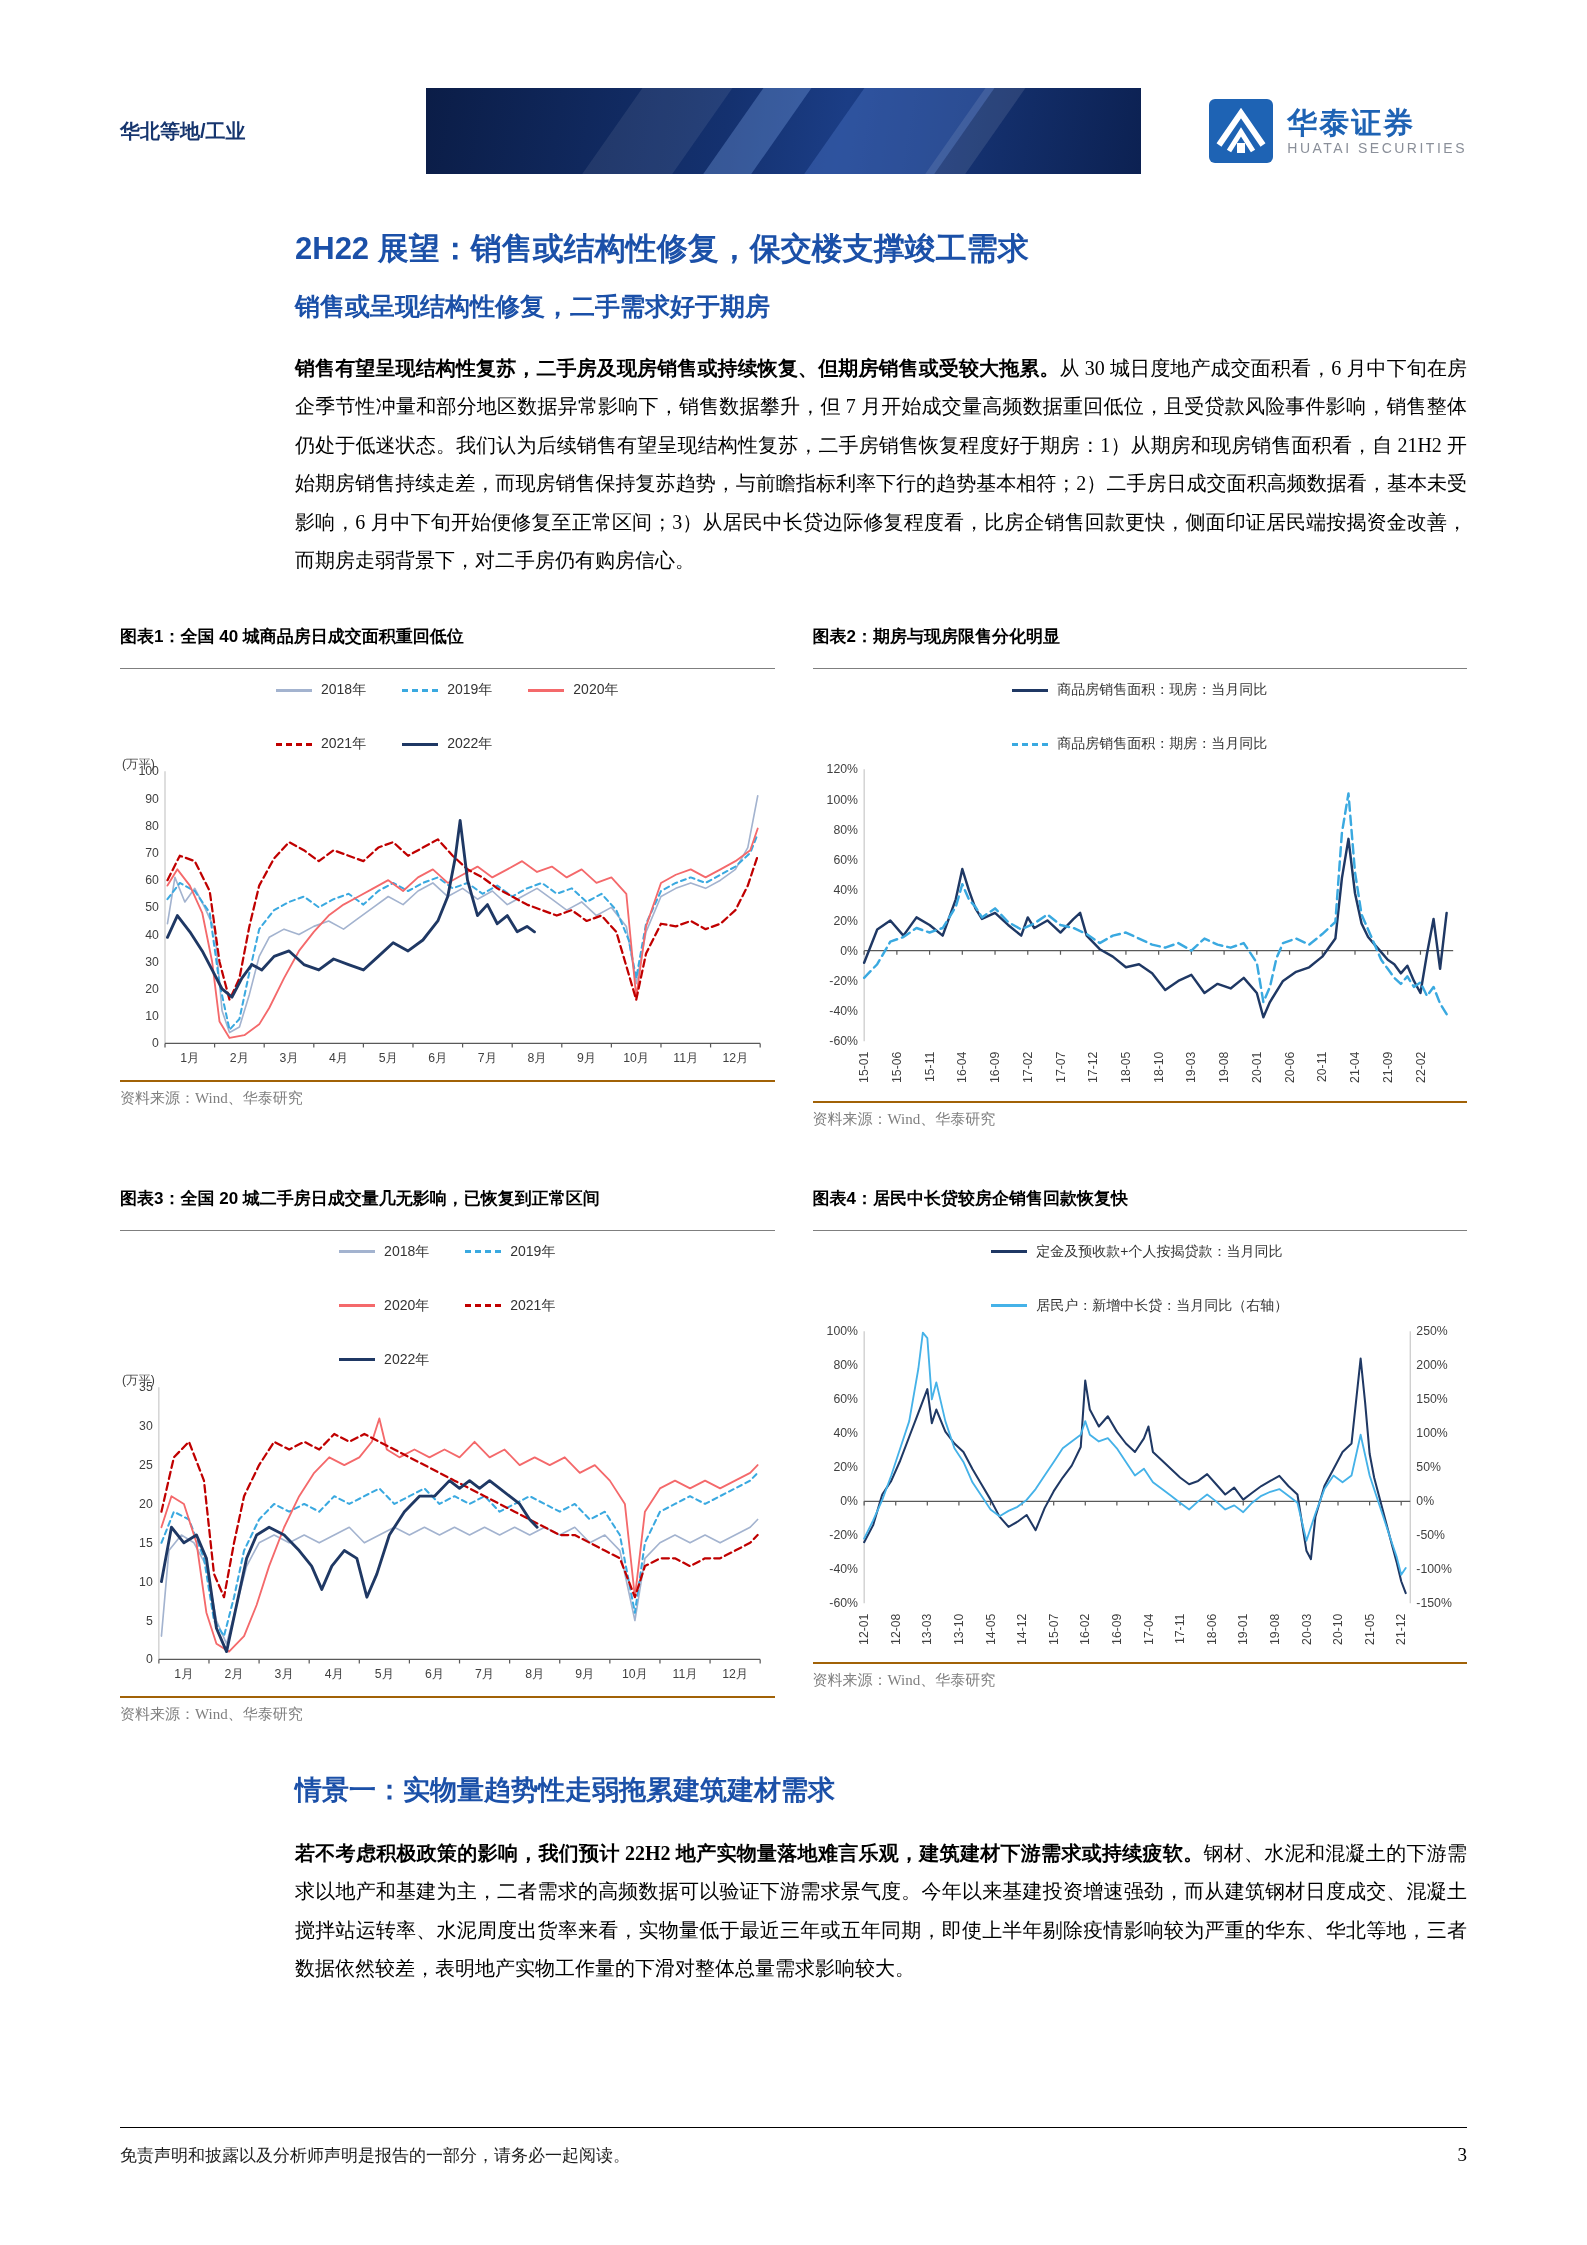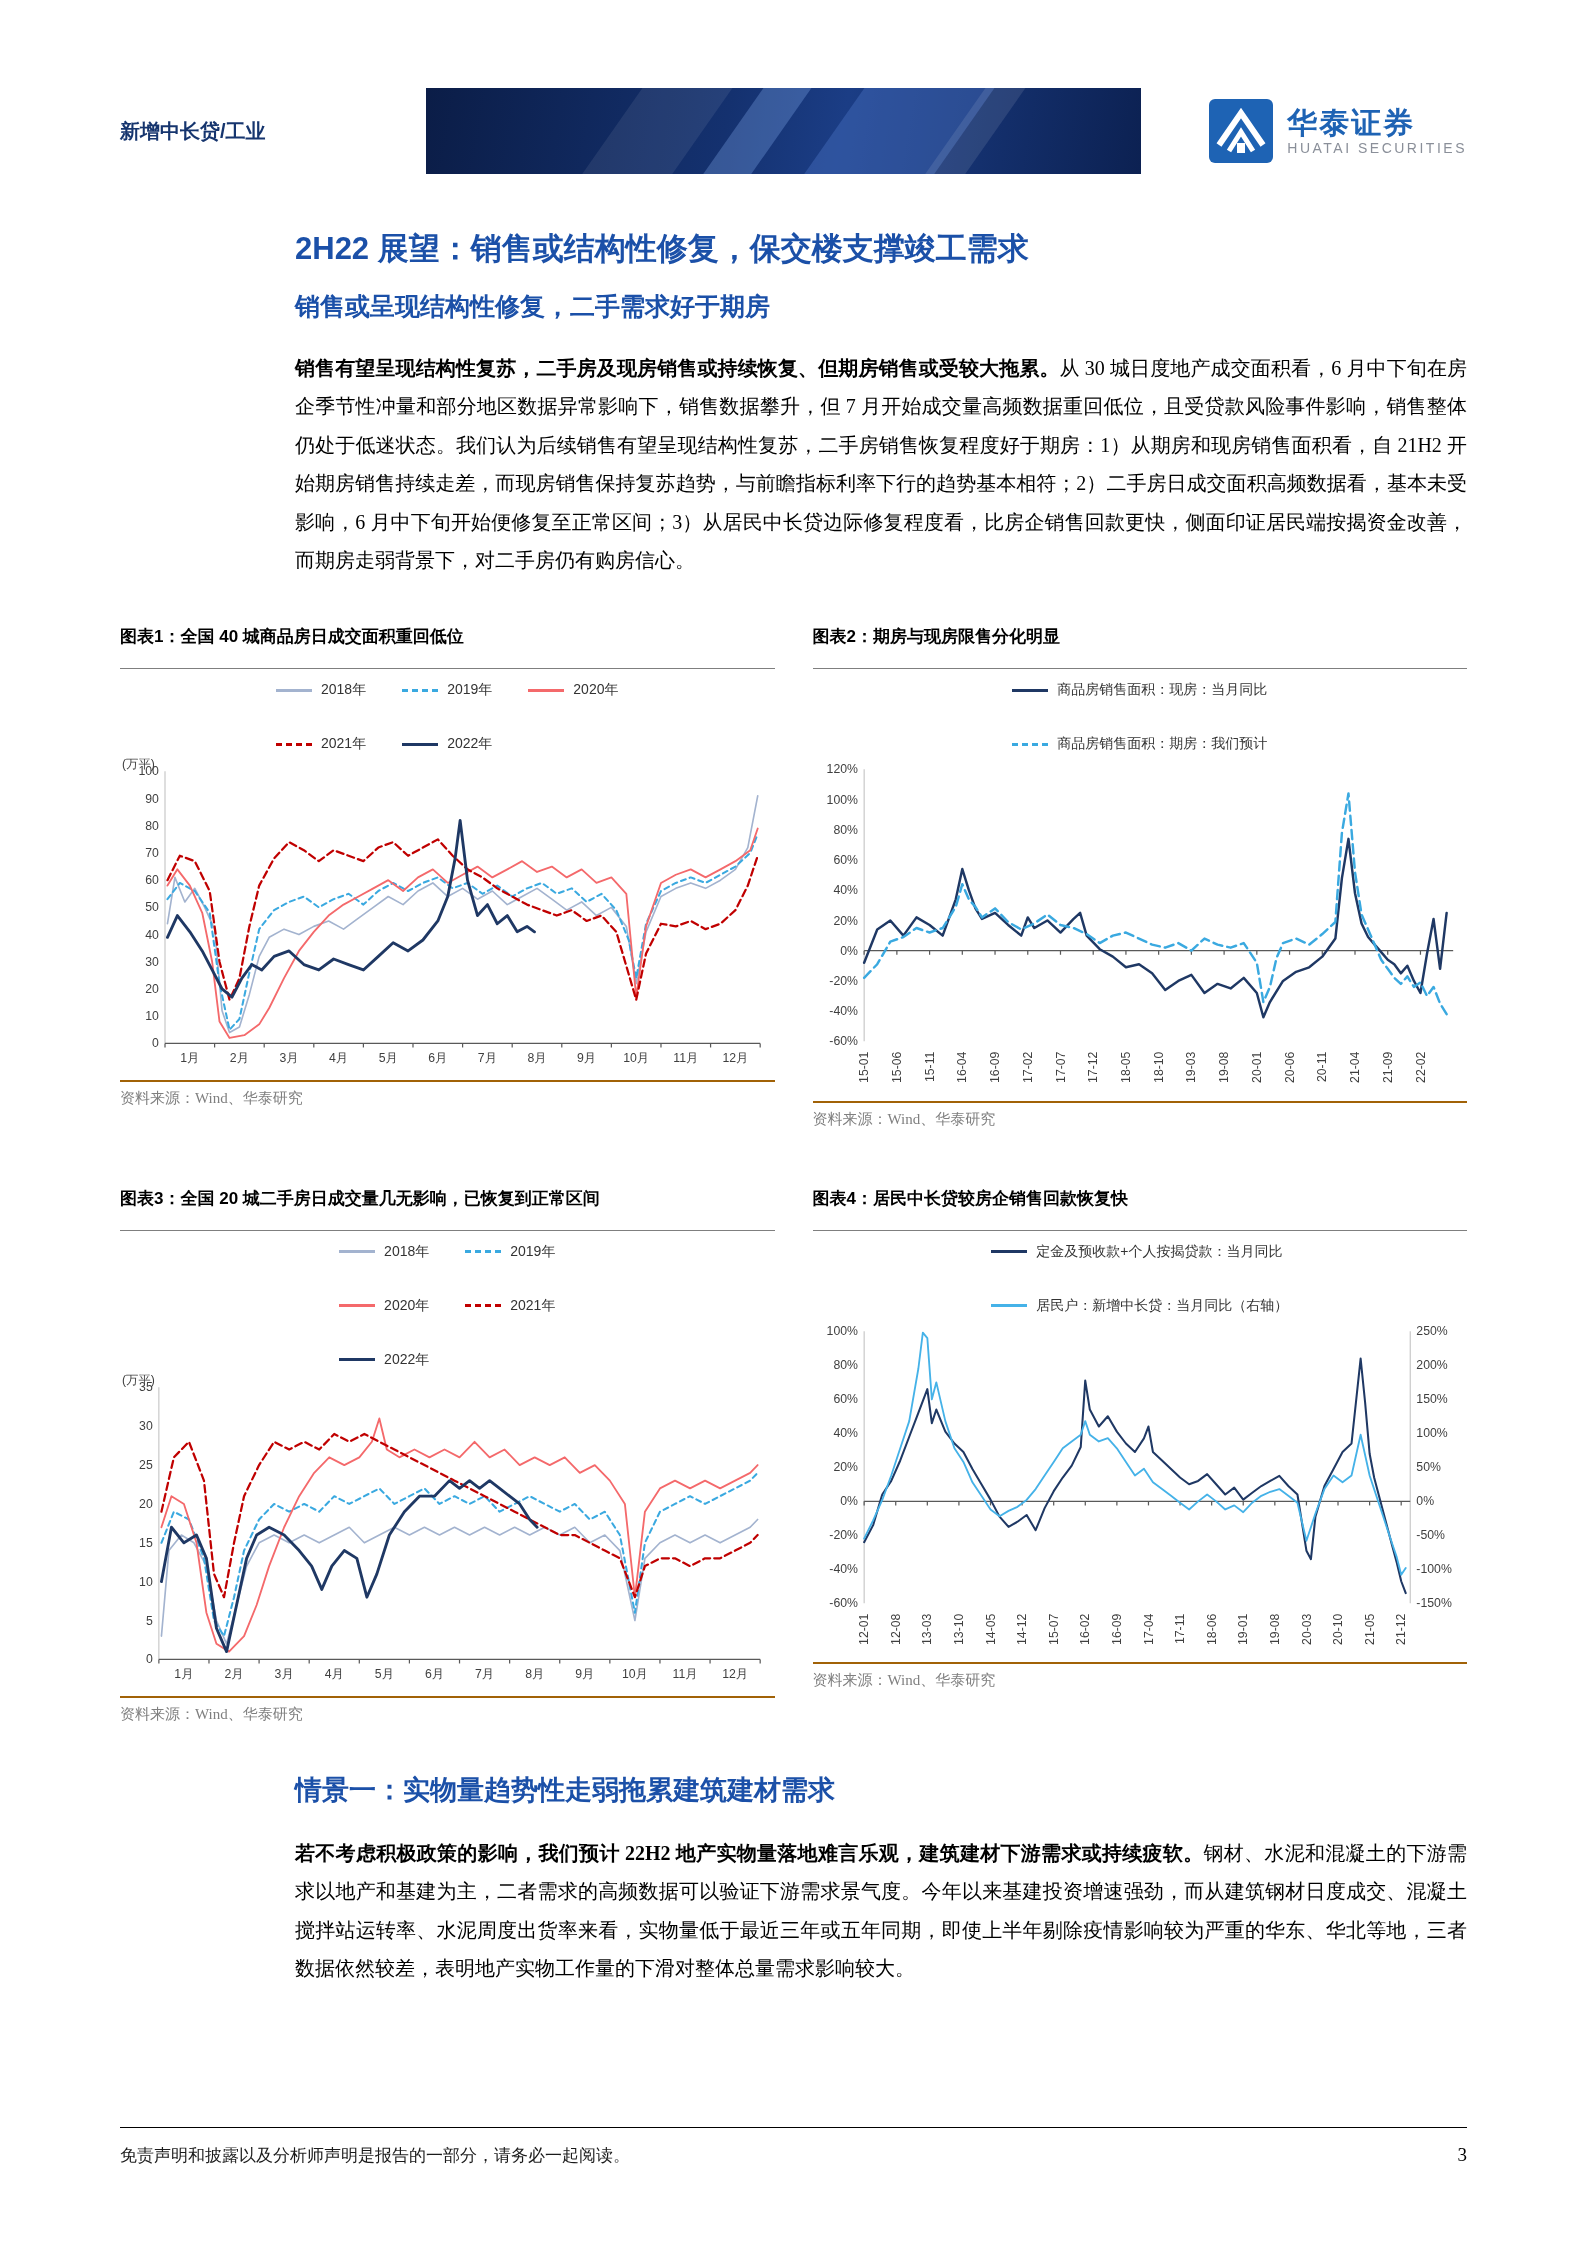--- a/index.html
+++ b/index.html
@@ -52,21 +52,21 @@
           padding-top:16px;display:flex;justify-content:space-between;align-items:baseline;}
   .footer-note{font-size:17px;color:#1a1a1a;}
   .footer-page{font-size:19px;color:#000;}
 </style>
 </head>
 <body>
 
 <div class="page">
 
   <div class="header">
-    <div class="cat-label">新增中长贷/工业</div>
+    <div class="cat-label">华北等地/工业</div>
     <div class="banner">
       <div class="b-stripe s1"></div>
       <div class="b-stripe s2"></div>
       <div class="b-stripe s3"></div>
       <div class="b-stripe s4"></div>
     </div>
     <div class="logo">
       <svg class="logo-icon" viewBox="0 0 64 64">
         <rect width="64" height="64" rx="6" fill="#1e63b4"></rect>
         <path d="M10 46 L32 14 L54 46" stroke="#fff" stroke-width="6" fill="none"></path>
@@ -167,21 +167,21 @@
         <span>图表2：</span>
         <span>期房与现房限售分化明显</span>
       </div>
       <div class="fig-legend" style="grid-template-columns: repeat(1, auto);">
           <div class="lg-item">
             <span class="lg-line" style="border-top-color: rgb(31, 56, 100); border-top-style: solid;"></span>
             <span>商品房销售面积：现房：当月同比</span>
           </div>
           <div class="lg-item">
             <span class="lg-line" style="border-top-color: rgb(58, 169, 224); border-top-style: dashed;"></span>
-            <span>商品房销售面积：期房：我们预计</span>
+            <span>商品房销售面积：期房：当月同比</span>
           </div>
         </div>
       <div class="fig-chart">
           <svg viewBox="0 0 640 330">
             <text x="44" y="284" text-anchor="end" class="tk">-60%</text>
             <text x="44" y="254.44444444444446" text-anchor="end" class="tk">-40%</text>
             <text x="44" y="224.88888888888889" text-anchor="end" class="tk">-20%</text>
             <text x="44" y="195.33333333333334" text-anchor="end" class="tk">0%</text>
             <text x="44" y="165.77777777777777" text-anchor="end" class="tk">20%</text>
             <text x="44" y="136.22222222222223" text-anchor="end" class="tk">40%</text>

